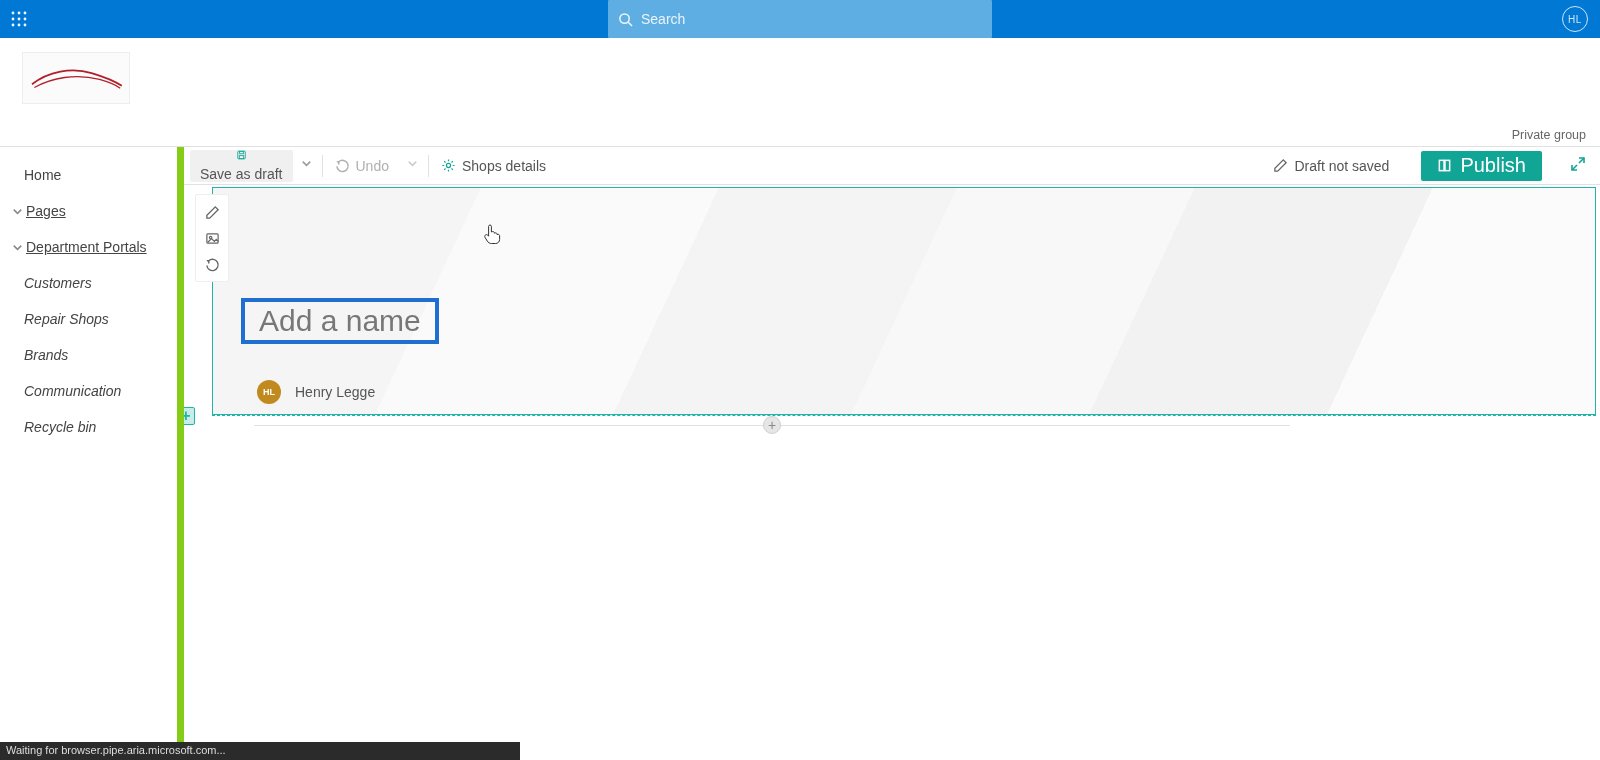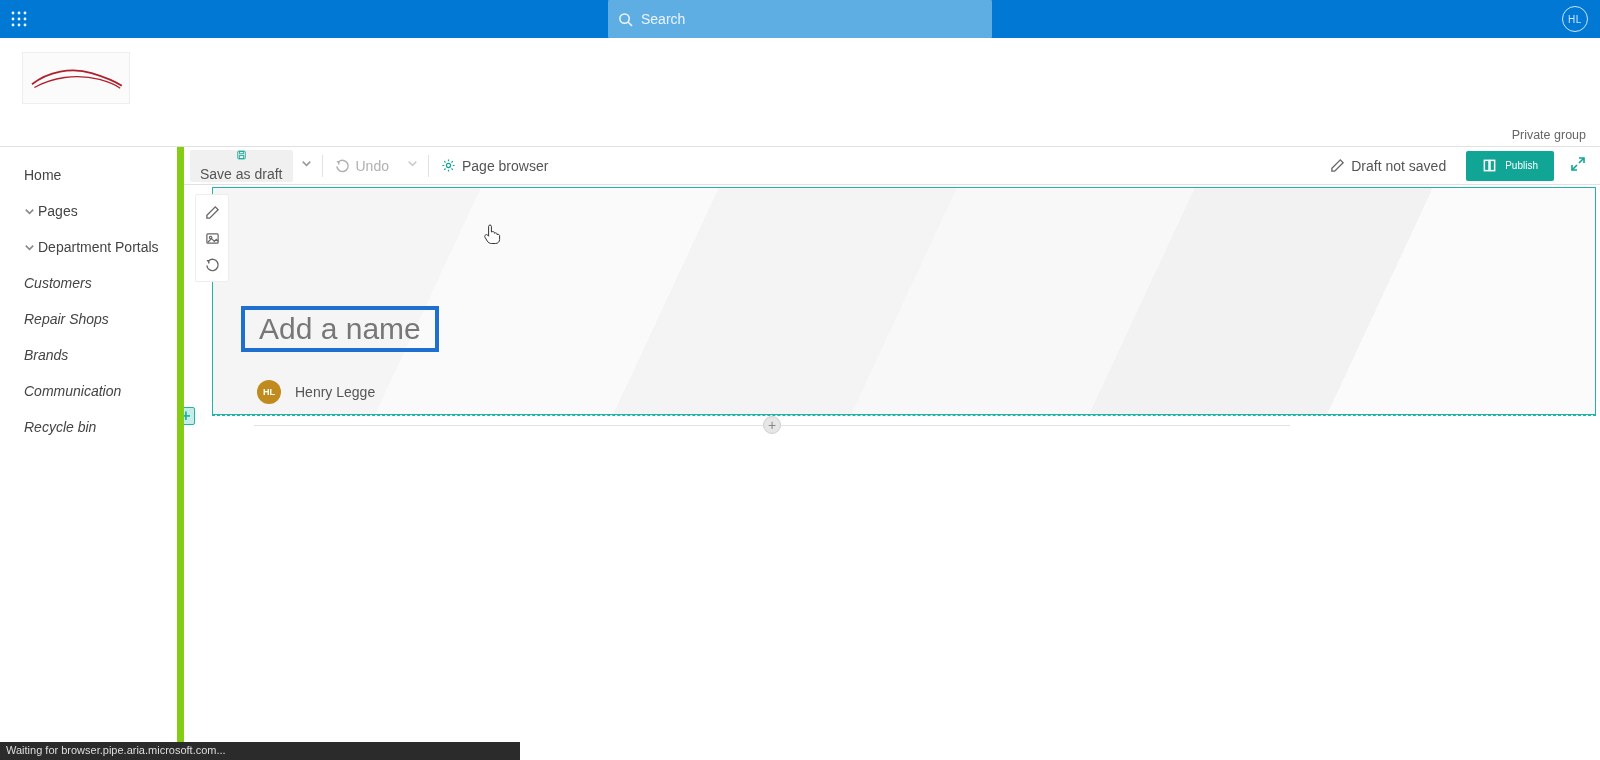--- a/index.html
+++ b/index.html
@@ -57,21 +57,21 @@
   .left-nav {
     width:184px; border-right:7px solid #84cc16; background:#fff;
     padding-top:10px;
   }
   .nav-item {
     display:flex; align-items:center;
     height:36px; font-size:14px; color:#444;
     padding-left:24px; cursor:pointer;
   }
   .nav-item.sub { padding-left:24px;font-style:italic; }
-  .nav-item.collapsible { padding-left:20px; }
+  .nav-item.collapsible { padding-left:8px;text-decoration:underline; }
   .nav-item .chev { width:18px; display:flex; justify-content:center; color:#888; }
 
   .content { flex:1; display:flex; flex-direction:column; position:relative; background:#fff; }
 
   
   .cmd-bar {
     height:38px; display:flex; align-items:center;
     border-bottom:1px solid #e1e1e1;
     padding: 0 6px 0 6px;
   }
@@ -86,21 +86,21 @@
   .cmd-chev { padding:0 6px; color:#999; cursor:pointer; }
   .cmd-spacer { flex:1; }
   .draft-status {
     display:flex; align-items:center; gap:6px;
     font-size:14px; color:#555; padding:0 12px;
   }
   .publish-btn {
     display:flex; align-items:center; gap:8px;
     background:#11a596; color:#fff;
     height:30px; padding:0 16px; border-radius:2px;
-    font-size:10px; cursor:pointer; margin:0 8px;
+    font-size:20px; cursor:pointer; margin:0 20px;
   }
   .expand-btn { padding:0 8px; cursor:pointer; color:#666; }
 
   
   .canvas { flex:1; position:relative; overflow:hidden; }
   .title-area {
     margin:2px 4px 0 28px;
     height:228px;
     border:1.5px solid #1fb6a7;
     position:relative;
@@ -115,21 +115,21 @@
     border:1px solid #eee; border-radius:2px;
     display:flex; flex-direction:column; align-items:center;
     padding:4px 0;
   }
   .edit-rail div {
     width:30px; height:26px;
     display:flex; align-items:center; justify-content:center;
     color:#666; cursor:pointer;
   }
   .title-input-wrap {
-    position:absolute; left:28px; top:118px;
+    position:absolute; left:28px; top:110px;
     border:4px solid #1f6fd0;
     padding: 2px 14px;
     background: rgba(255,255,255,0);
   }
   .title-input {
     font-size:30px; font-weight:400; color:#777;
   }
   .author-chip {
     position:absolute; left:44px; top:192px;
     display:flex; align-items:center; gap:14px;
@@ -293,21 +293,21 @@
         <svg class="ic" viewBox="0 0 16 16" fill="none" stroke="#ccc" stroke-width="1.6">
             <polyline points="4,6 8,10 12,6"></polyline>
           </svg>
       </div>
       <div class="cmd-sep"></div>
       <div class="cmd-btn">
         <svg class="ic" viewBox="0 0 16 16" fill="none" stroke="#11a596" stroke-width="1.3">
             <circle cx="8" cy="8" r="2.2"></circle>
             <path d="M8 1.5v2M8 12.5v2M1.5 8h2M12.5 8h2M3.4 3.4l1.4 1.4M11.2 11.2l1.4 1.4M12.6 3.4l-1.4 1.4M4.8 11.2l-1.4 1.4"></path>
           </svg>
-        <span>Page browser</span>
+        <span>Shops details</span>
       </div>
 
       <div class="cmd-spacer"></div>
 
       <div class="draft-status">
         <svg class="ic" viewBox="0 0 16 16" fill="none" stroke="#666" stroke-width="1.4">
             <path d="M11 2l3 3L5 14H2v-3z"></path>
           </svg>
         <span>Draft not saved</span>
       </div>

